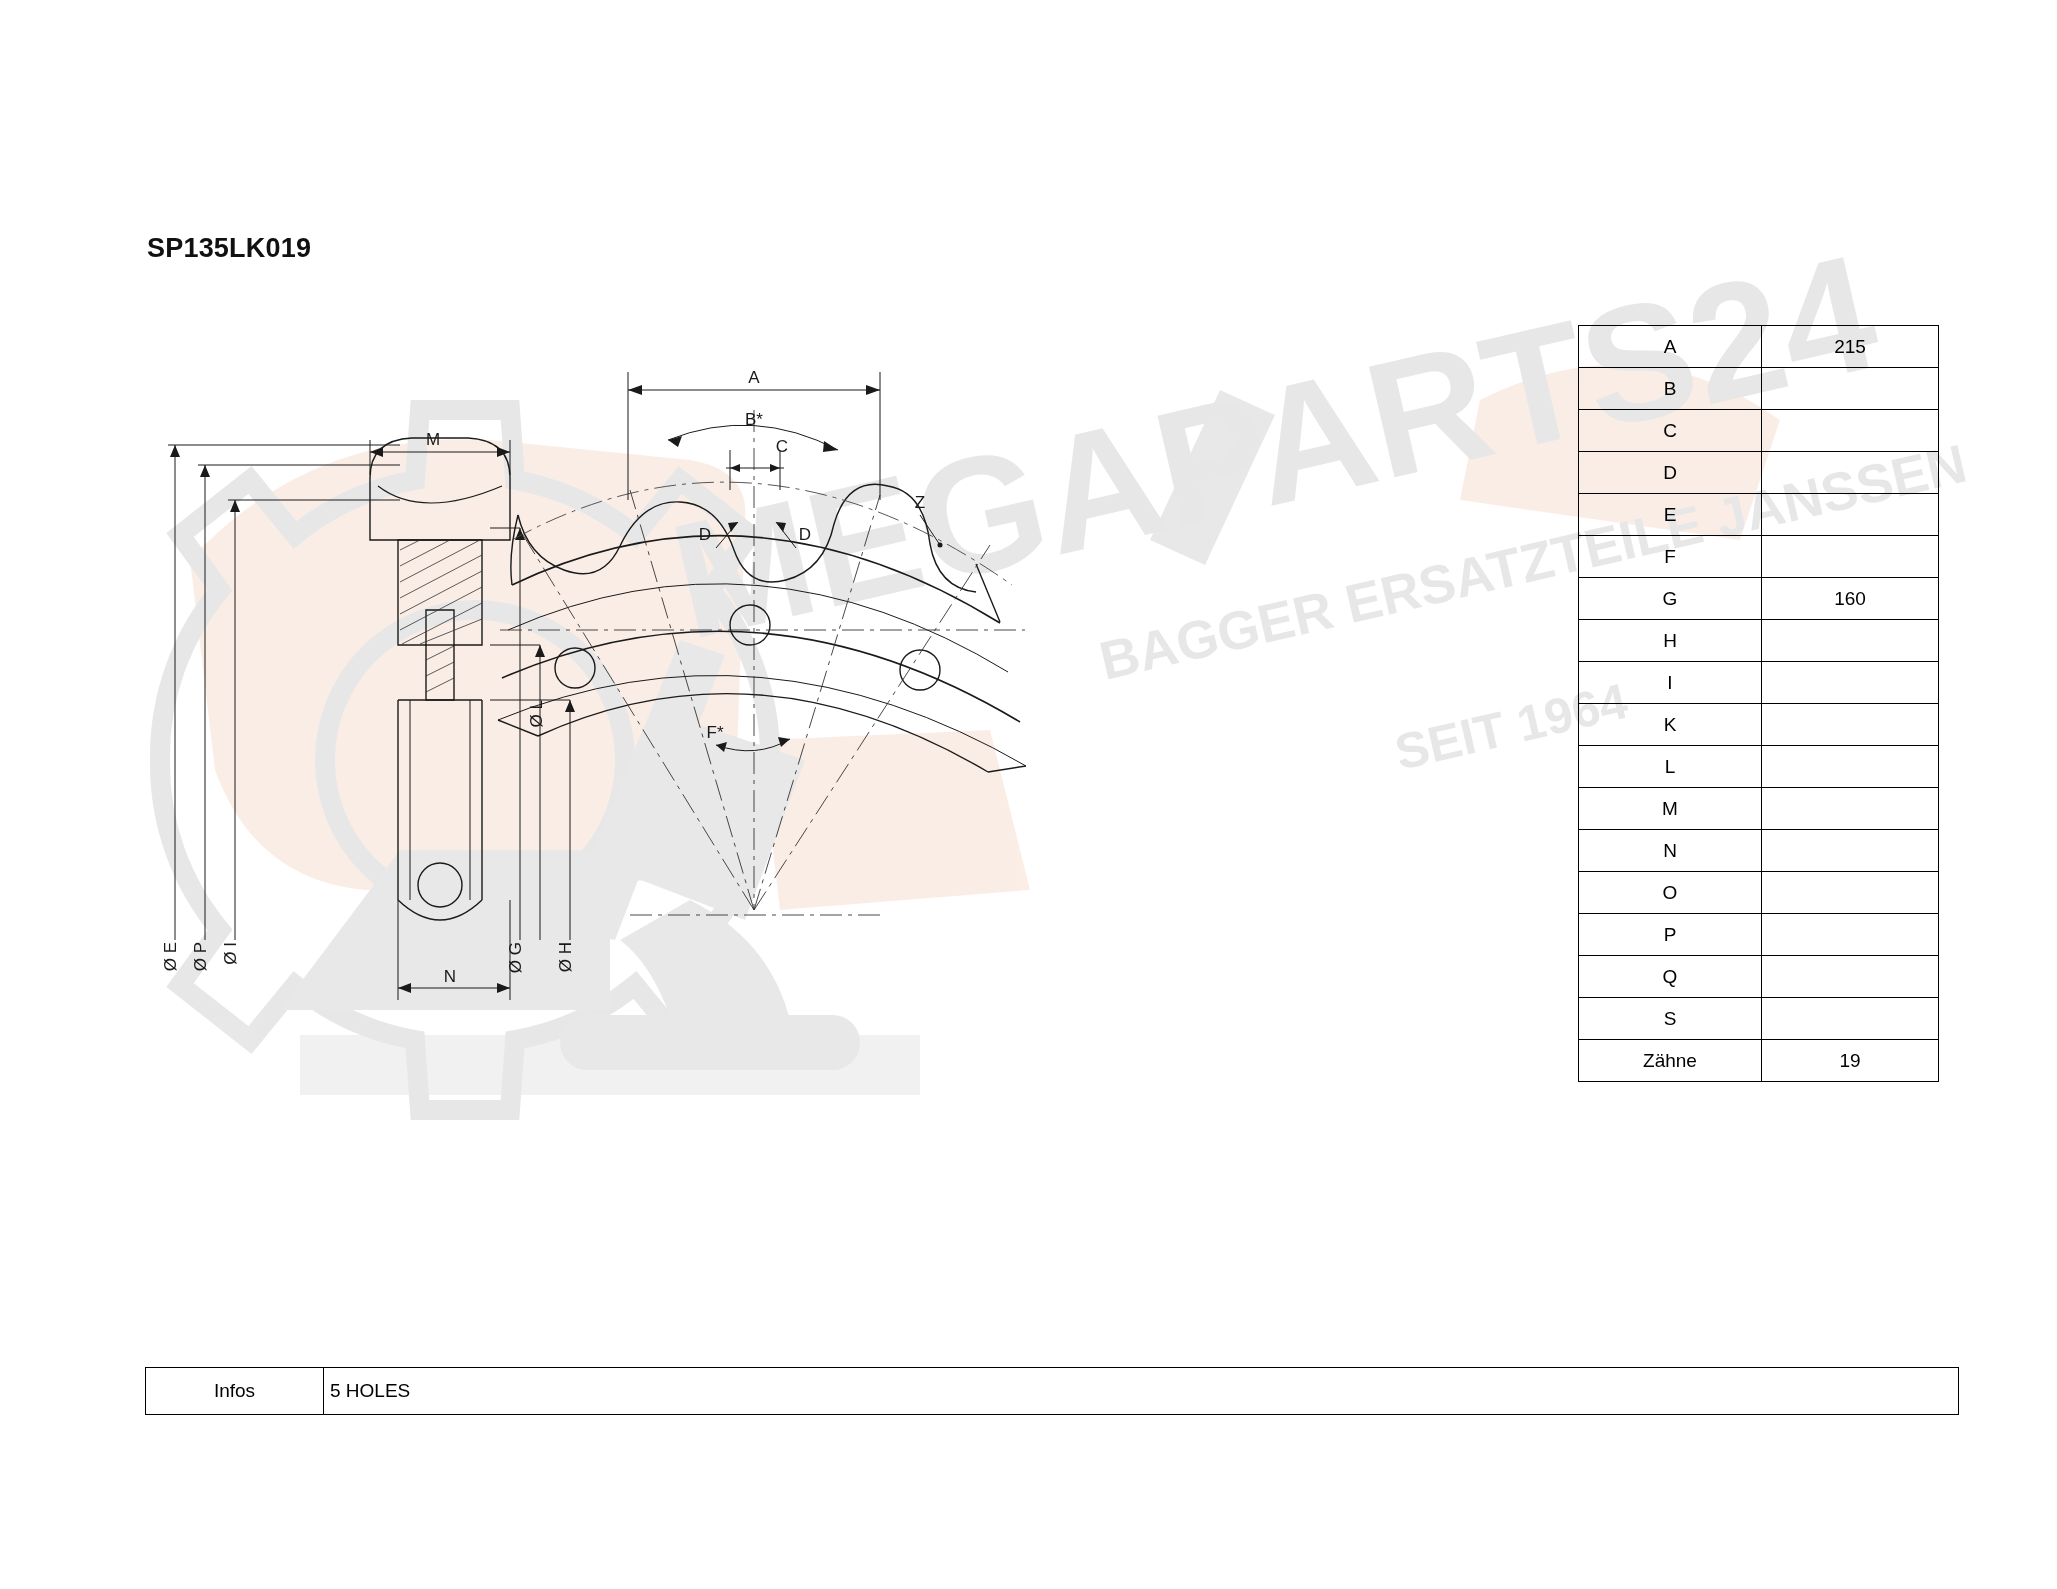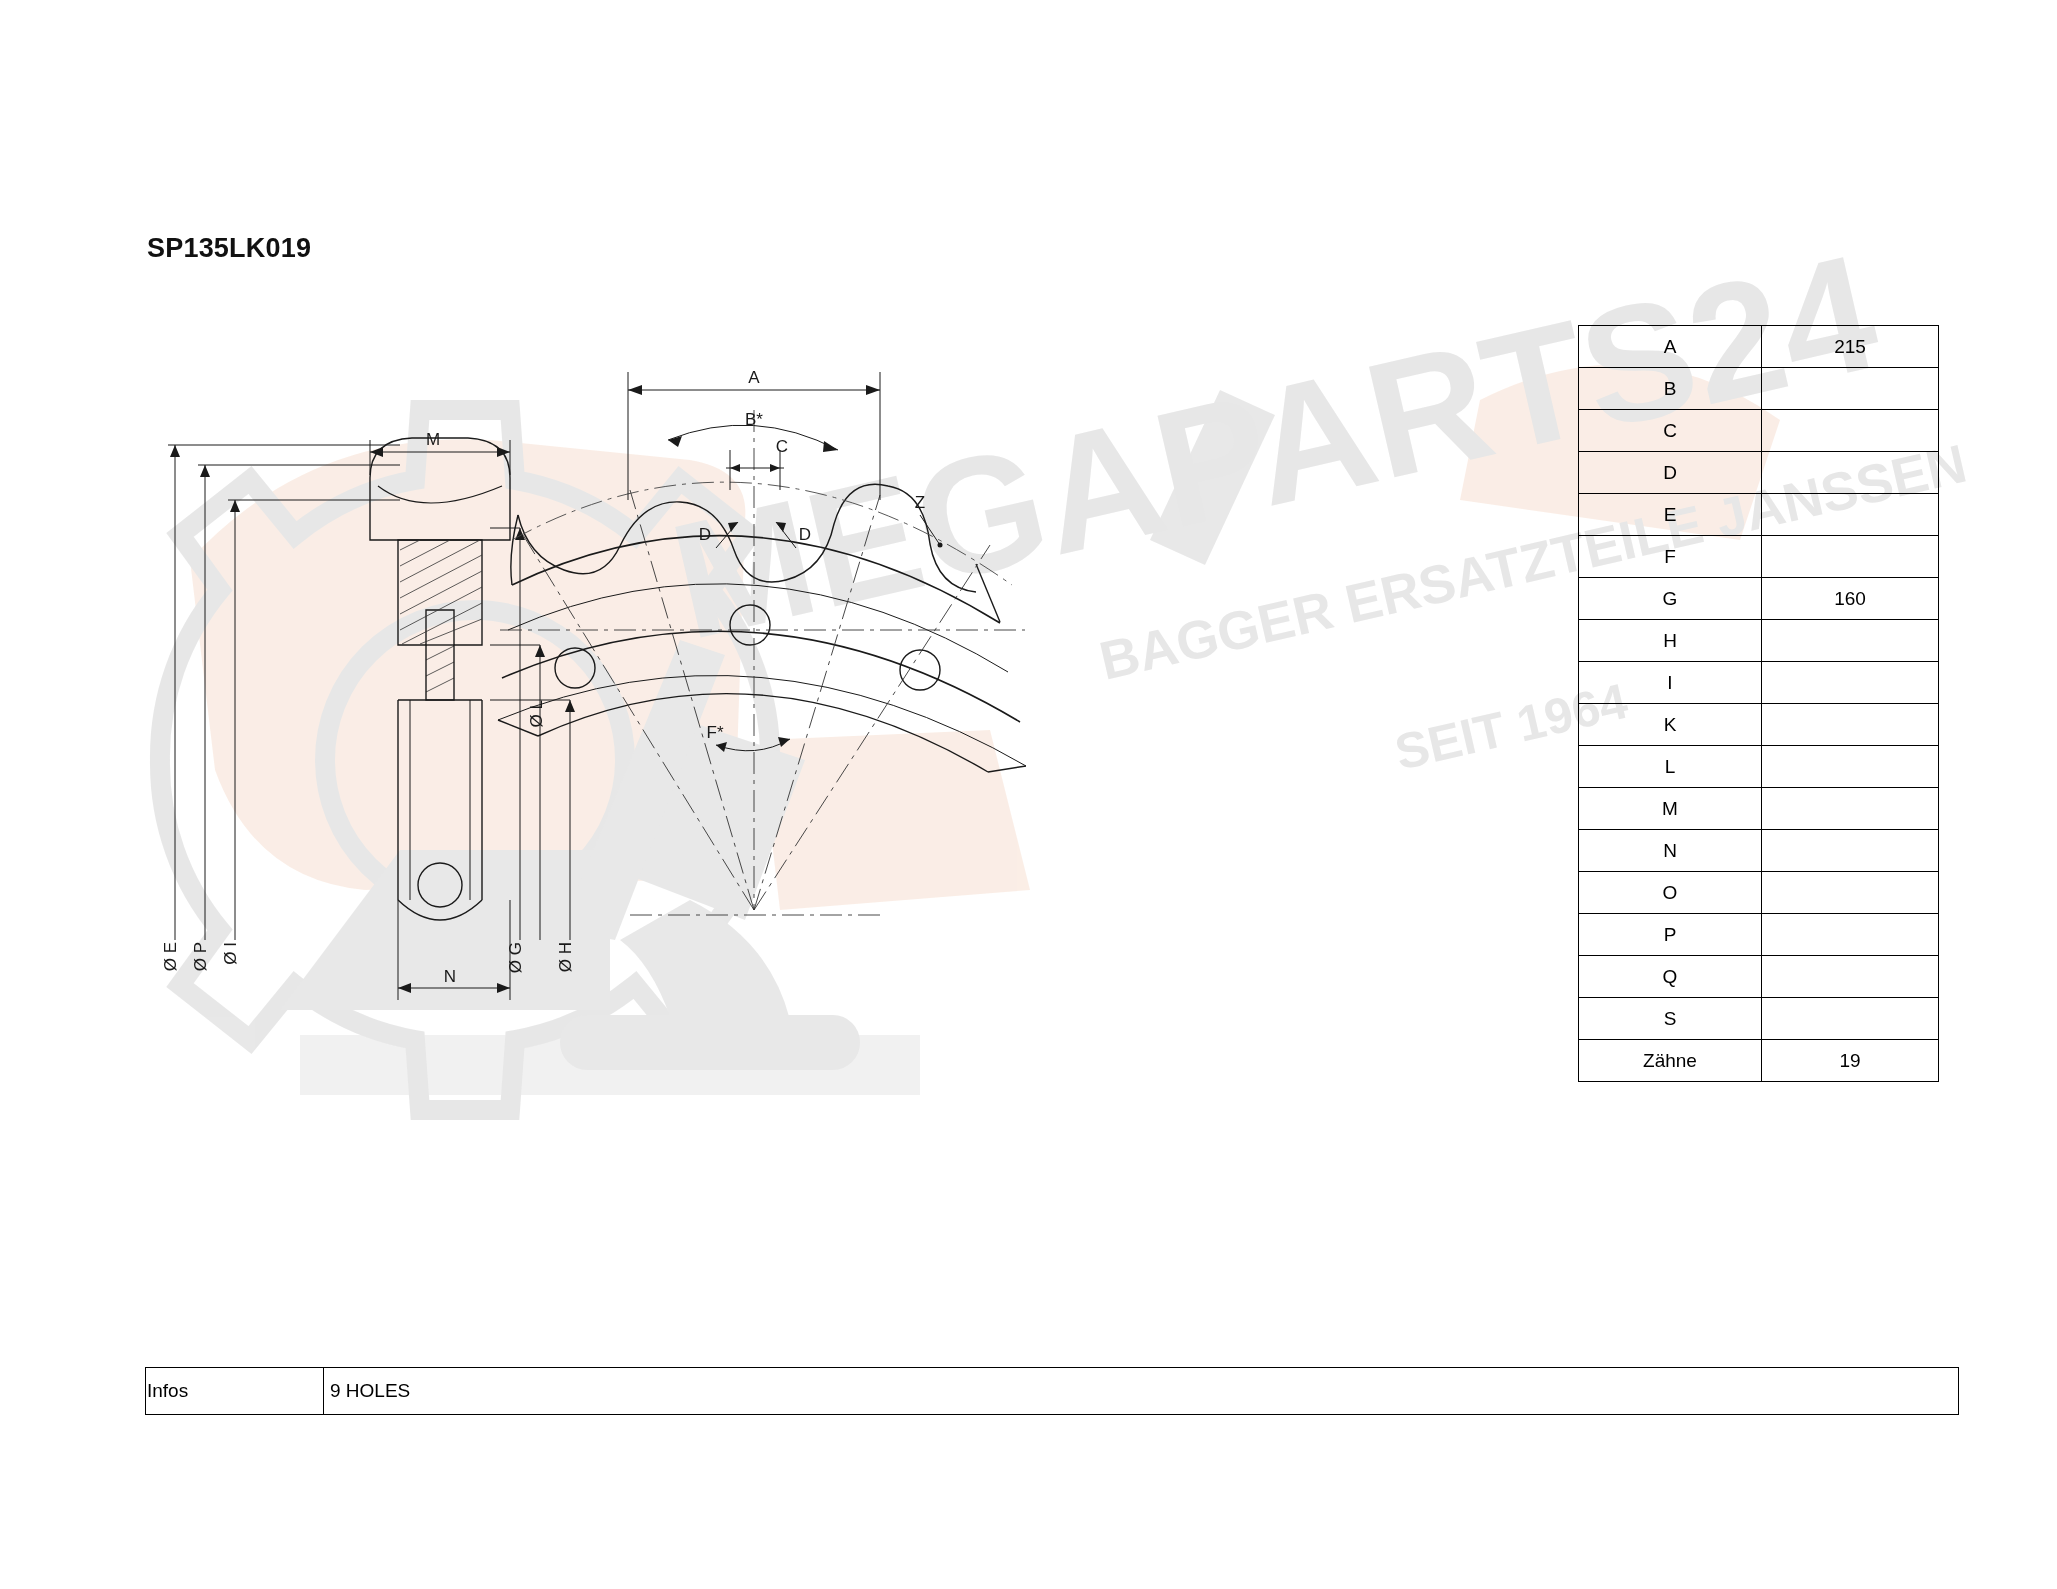--- a/index.html
+++ b/index.html
@@ -82,21 +82,21 @@
   }
   .infos-table td {
     border: 1px solid #000000;
     height: 44px;
     font-size: 19px;
     color: #000000;
     vertical-align: middle;
   }
   .infos-table td.infos-label {
     width: 175px;
-    text-align: left;
+    text-align: center;
   }
   .infos-table td.infos-value {
     width: 1627px;
     text-align: left;
     padding-left: 6px;
   }
 
   
   .dimtext {
     font-family: "Liberation Sans", sans-serif;
@@ -400,18 +400,18 @@
         <td class="label">Zähne</td>
         <td class="value">19</td>
       </tr>
     </tbody>
   </table>
 
   <table class="infos-table">
     <tbody>
       <tr>
         <td class="infos-label">Infos</td>
-        <td class="infos-value">9 HOLES</td>
+        <td class="infos-value">5 HOLES</td>
       </tr>
     </tbody>
   </table>
 
 </div>
 
 </body></html>

